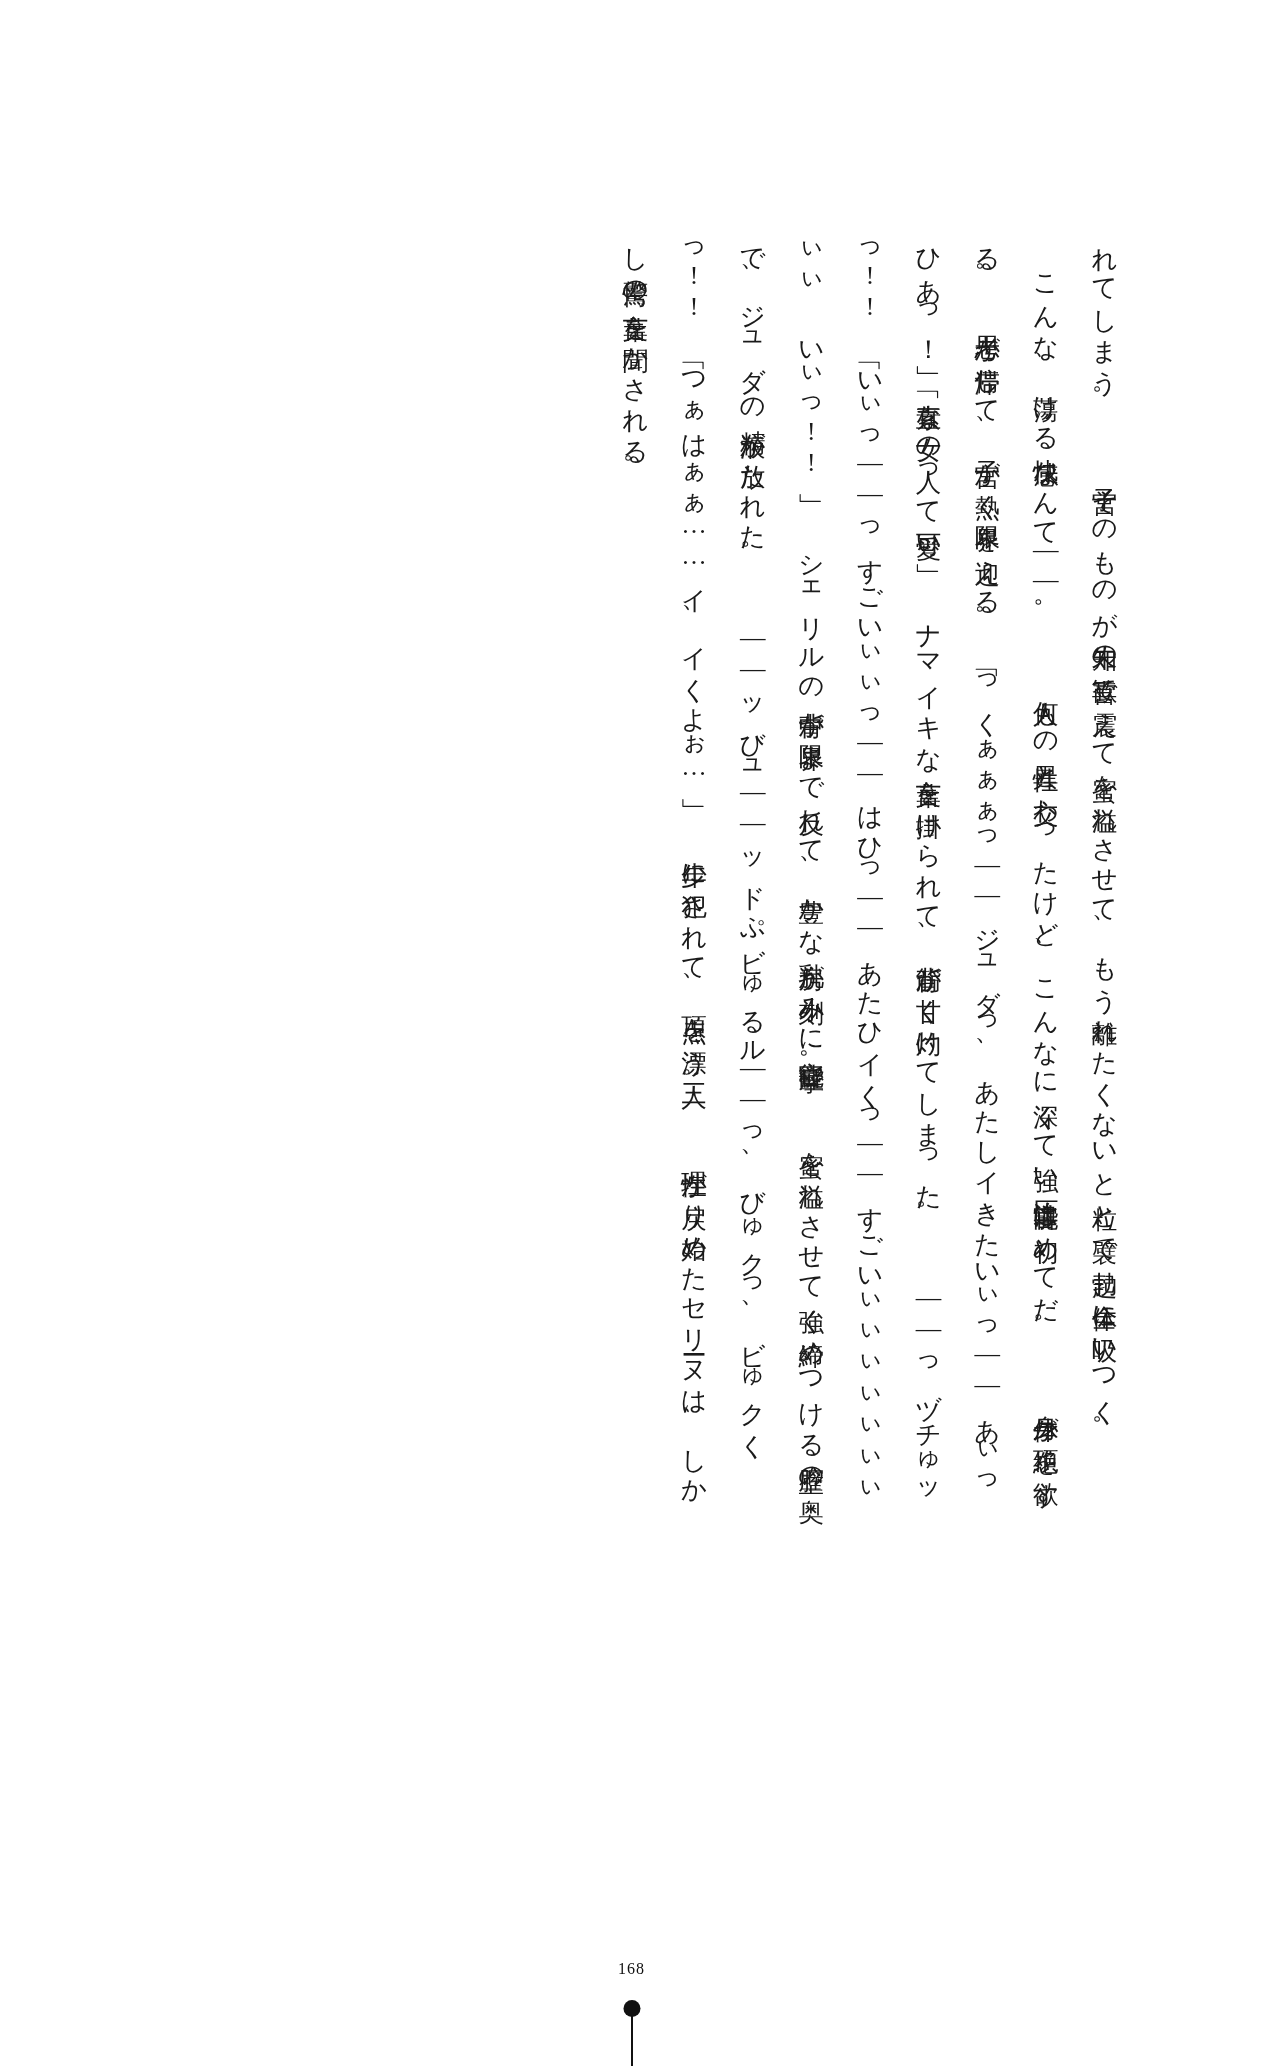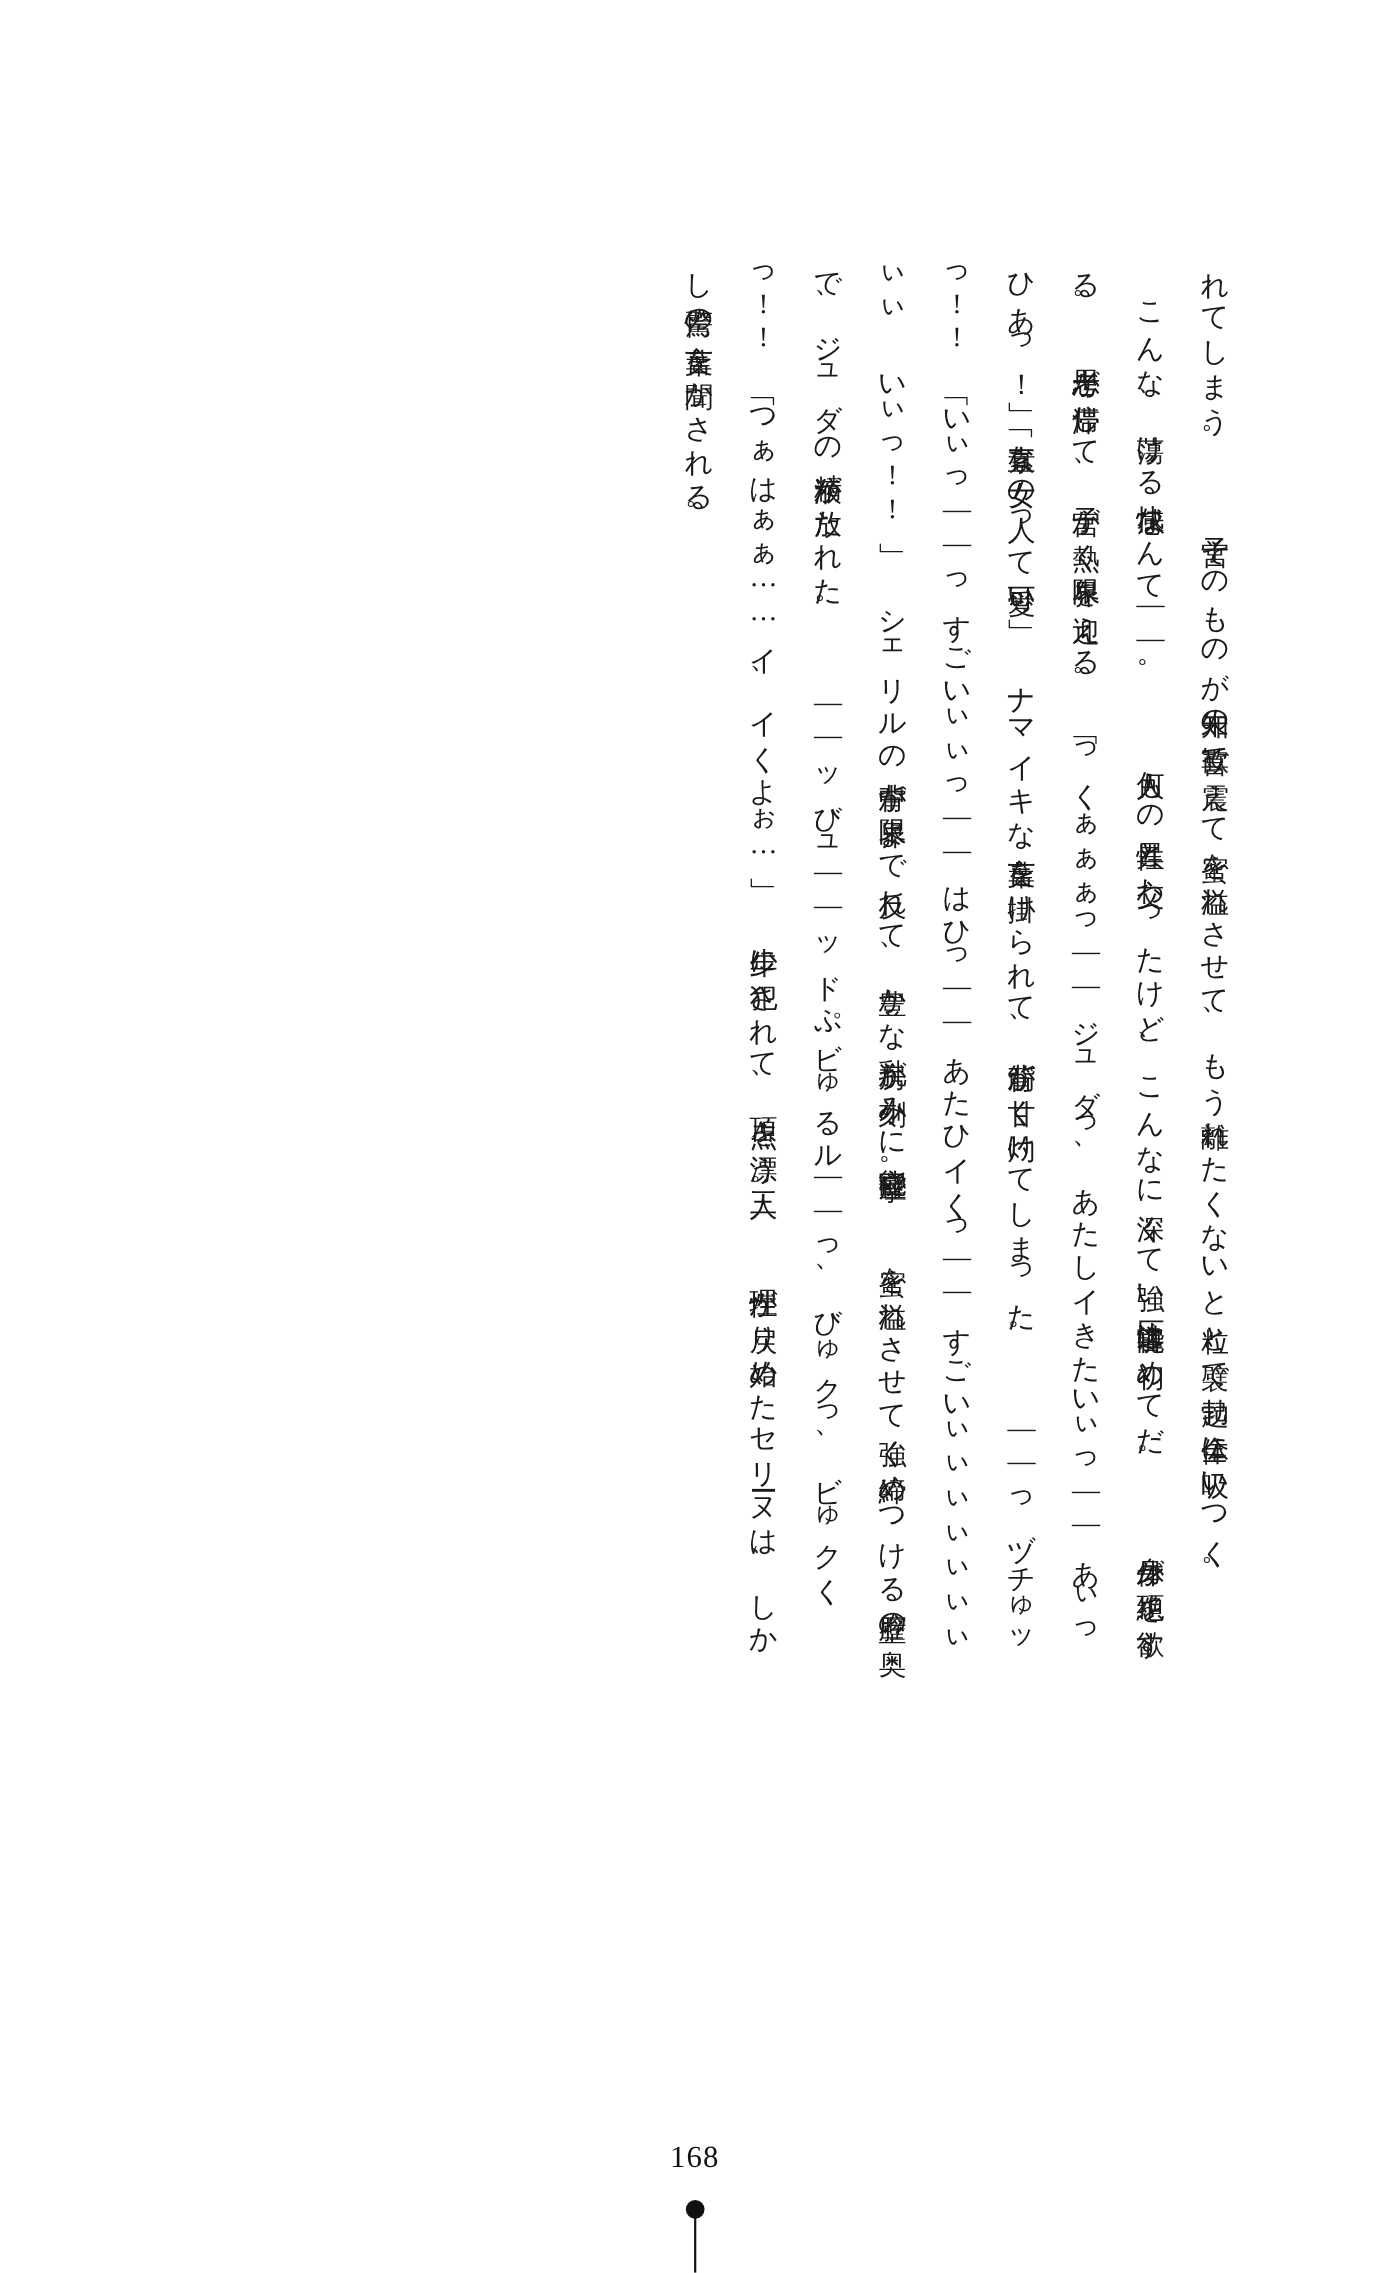--- a/index.html
+++ b/index.html
@@ -41,21 +41,21 @@
   }
 
   
 
   #page-number {
     position: absolute;
     bottom: 88px;
     left: 0;
     right: 0;
     text-align: center;
-    font-size: 28px;
+    font-size: 16px;
     font-family: "Liberation Serif", "DejaVu Serif", serif;
     color: #111;
     letter-spacing: 1px;
   }
 
   
   #footer-mark {
     position: absolute;
     bottom: 0;
     left: 50%;

